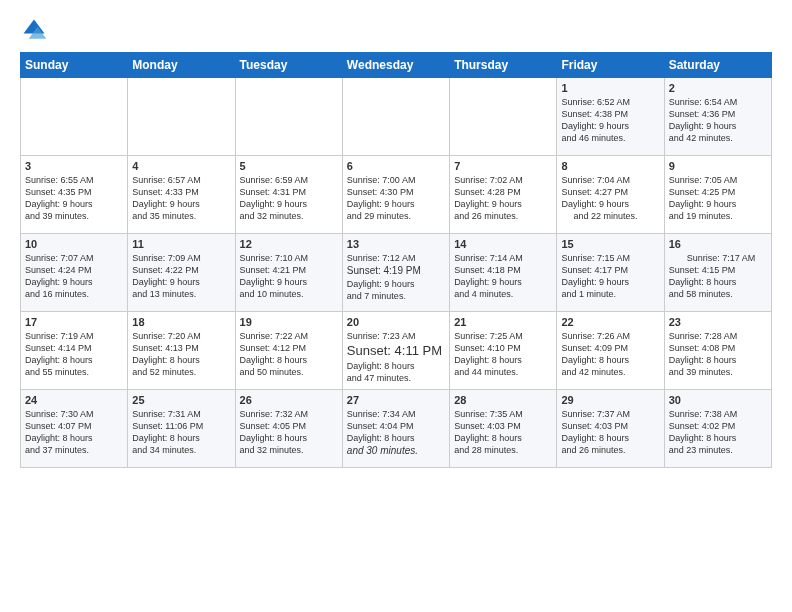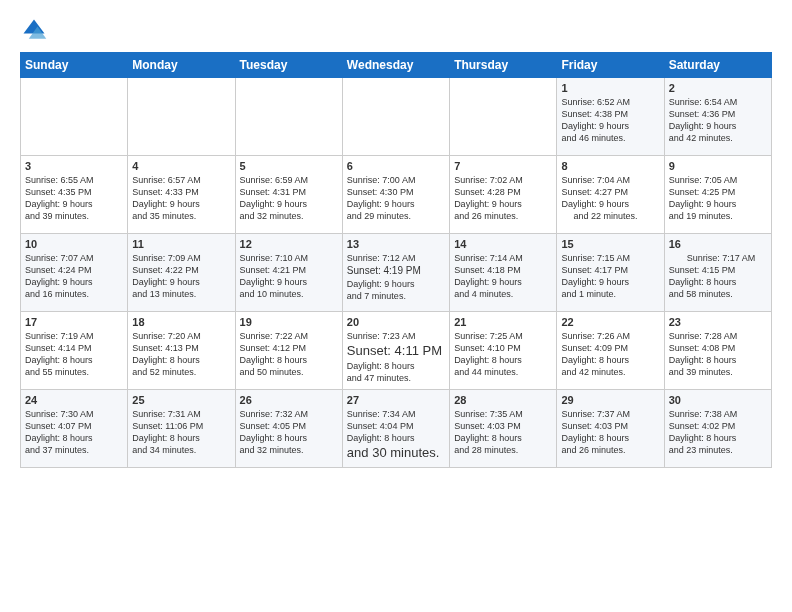--- a/index.html
+++ b/index.html
@@ -324,21 +324,21 @@
             <span style="display: block; font-size: 9px; line-height: 1.35;">Sunrise: 7:32 AM</span>
             <span style="display: block; font-size: 9px; line-height: 1.35;">Sunset: 4:05 PM</span>
             <span style="display: block; font-size: 9px; line-height: 1.35;">Daylight: 8 hours</span>
             <span style="display: block; font-size: 9px; line-height: 1.35;">and 32 minutes.</span>
           </td>
           <td>
             <span class="day-number">27</span>
             <span style="display: block; font-size: 9px; line-height: 1.35;">Sunrise: 7:34 AM</span>
             <span style="display: block; font-size: 9px; line-height: 1.35;">Sunset: 4:04 PM</span>
             <span style="display: block; font-size: 9px; line-height: 1.35;">Daylight: 8 hours</span>
-            <span style="display: block; font-size: 13px; line-height: 1.35;">and 30 minutes.</span>
+            <span style="display: block; font-size: 10px; line-height: 1.35; font-style: italic;">and 30 minutes.</span>
           </td>
           <td>
             <span class="day-number">28</span>
             <span style="display: block; font-size: 9px; line-height: 1.35;">Sunrise: 7:35 AM</span>
             <span style="display: block; font-size: 9px; line-height: 1.35;">Sunset: 4:03 PM</span>
             <span style="display: block; font-size: 9px; line-height: 1.35;">Daylight: 8 hours</span>
             <span style="display: block; font-size: 9px; line-height: 1.35;">and 28 minutes.</span>
           </td>
           <td>
             <span class="day-number">29</span>

